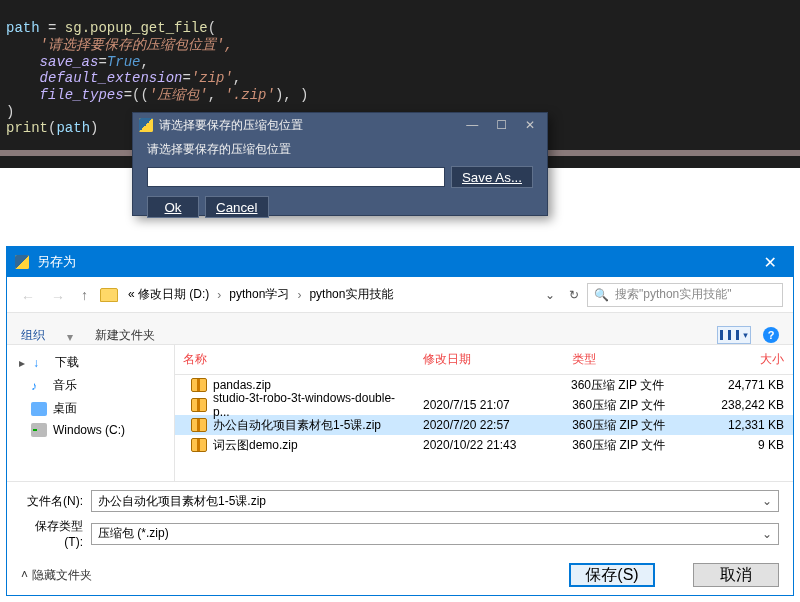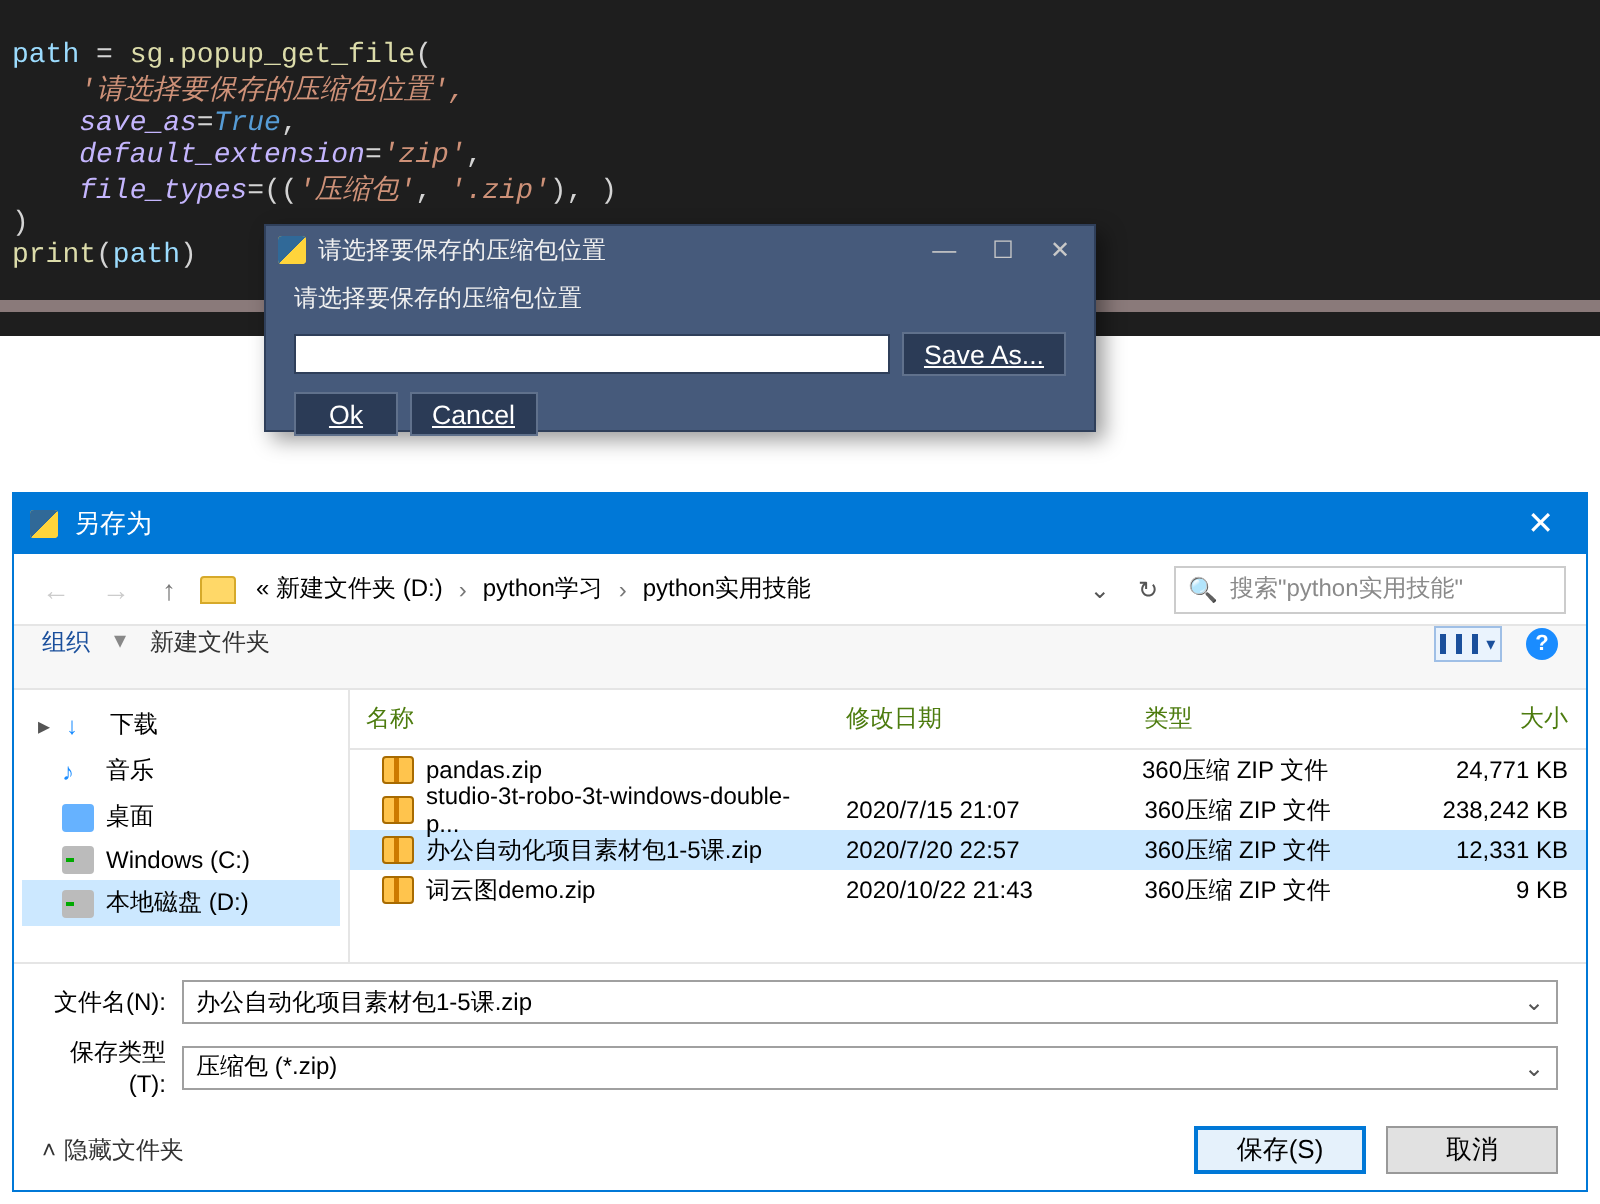--- a/index.html
+++ b/index.html
@@ -46,58 +46,58 @@
   .sw-nav { height:36px; display:flex; align-items:center; padding:0 10px; gap:8px; border-bottom:1px solid #e5e5e5;}
   .nav-arrow{color:#777; font-size:14px; padding:0 4px; cursor:pointer;}
   .nav-arrow.disabled{color:#ccc; cursor:default;}
   .folder-ico{width:18px;height:14px;background:#ffd868;border:1px solid #d6a92a;border-radius:2px 2px 0 0;}
   .crumb{ display:flex; align-items:center; gap:4px; flex:1;}
   .crumb span{padding:2px 2px;}
   .crumb .cr-sep{color:#777;}
   .crumb-drop{color:#555;padding:0 6px;cursor:pointer;}
   .refresh-ico{cursor:pointer;color:#555;}
   .searchbox{ width:196px; height:24px; border:1px solid #ccc; padding:2px 6px; color:#8a8a8a; display:flex; align-items:center;}
-  .sw-toolbar{height:32px;display:flex;align-items:flex-start;padding:0 14px;gap:8px;border-bottom:1px solid #e5e5e5;background:#f7f7f7;}
+  .sw-toolbar{height:32px;display:flex;align-items:flex-end;padding:0 14px;gap:18px;border-bottom:1px solid #e5e5e5;background:#f7f7f7;}
   .sw-toolbar .org{color:#1a4f9c;cursor:pointer;}
   .sw-toolbar .tb-sep{color:#888;margin:0 4px;}
   .sw-toolbar .newf{color:#333;cursor:pointer;}
   .sw-toolbar .right{margin-left:auto;display:flex;align-items:center;gap:12px;}
   .view-ico{width:34px;height:18px;border:1px solid #9fbfe6;display:flex;align-items:center;justify-content:space-around;background:#eaf3fd;cursor:pointer;}
   .view-ico div{width:3px;height:10px;background:#1a4f9c;}
   .help-ico{ width:16px;height:16px;border-radius:50%;background:#1a8cff;color:#fff;font-weight:bold;display:flex;align-items:center;justify-content:center;cursor:pointer;font-size:11px;}
   .sw-body{flex:1;display:flex;min-height:0;border-bottom:1px solid #e5e5e5;}
   .sw-tree{width:168px;border-right:1px solid #e5e5e5;padding:6px 4px;}
   .tree-item{display:flex;align-items:center;gap:6px;padding:3px 6px 3px 20px;cursor:pointer;}
   .tree-item.expand::before{content:"▸";position:relative;left:-12px;margin-right:-10px;color:#555;}
   .tree-item.selected{background:#cce8ff;}
   .ico{width:16px;height:14px;display:inline-block;flex-shrink:0;}
   .ico-dl{color:#1a8cff;}
   .ico-music{color:#1a8cff;}
   .ico-desk{background:#66b2ff;border-radius:2px;}
   .ico-drive{background:#bbb;border-radius:2px;position:relative;}
   .ico-drive::after{content:"";position:absolute;left:2px;top:6px;width:4px;height:2px;background:#0a0;}
   .sw-list{flex:1;overflow:hidden;}
-  .list-header{display:flex;border-bottom:1px solid #e5e5e5;color:#4d7c0f;}
+  .list-header{display:flex;border-bottom:1px solid #e5e5e5;color:#ef4444;}
   .col{padding:6px 8px;border-right:1px solid transparent;}
   .c-name{flex:1;min-width:240px;}
   .c-date{width:150px;}
   .c-type{width:136px;}
   .c-size{width:94px;text-align:right;}
   .list-row{display:flex;align-items:center;height:20px;cursor:pointer;}
   .list-row.selected{background:#cce8ff;}
   .zip-ico{width:16px;height:14px;margin:0 6px 0 8px;background:linear-gradient(90deg,#ffc44d 35%,#cc7a00 35% 55%,#ffc44d 55%);border:1px solid #a86b00;border-radius:2px;flex-shrink:0;}
   .list-row .c-name{display:flex;align-items:center;}
   .sw-bottom{padding:8px 14px 6px;display:grid;grid-template-columns:70px 1fr;row-gap:6px;align-items:center;}
   .lbl{text-align:right;padding-right:8px;}
   .combo{height:22px;border:1px solid #a0a0a0;padding:2px 6px;display:flex;align-items:center;justify-content:space-between;background:#fff;cursor:text;}
   .combo .dd{color:#555;cursor:pointer;}
   .sw-footer{height:40px;display:flex;align-items:center;padding:0 14px;gap:10px;}
   .hide{display:flex;align-items:center;gap:4px;cursor:pointer;color:#333;}
   .btnwin{margin-left:auto;}
-  .winbtn{width:86px;height:24px;border:1px solid #999;background:#e1e1e1;cursor:pointer;font-size:13px;}
+  .winbtn{width:86px;height:24px;border:1px solid #999;background:#e1e1e1;cursor:pointer;font-size:16px;margin-left:28px;}
   .winbtn.primary{border:2px solid #0078d7;background:#e5f1fb;}
 </style>
 </head>
 <body>
 
 <div class="code-pane">
 <span class="kw-path">path </span><span class="kw-op">= </span><span class="kw-call">sg.popup_get_file</span><span class="kw-op">(</span>
 <span class="kw-str">    '请选择要保存的压缩包位置',</span>
 <span>    </span><span class="kw-arg">save_as</span><span class="kw-op">=</span><span class="kw-true">True</span><span class="kw-op">,</span>
 <span>    </span><span class="kw-arg">default_extension</span><span class="kw-op">=</span><span class="kw-str">'zip'</span><span class="kw-op">,</span>
@@ -136,21 +136,21 @@
     <span>另存为</span>
     <span class="sw-close">✕</span>
   </div>
 
   <div class="sw-nav">
     <span class="nav-arrow disabled">←</span>
     <span class="nav-arrow disabled">→</span>
     <span class="nav-arrow">↑</span>
     <span class="folder-ico"></span>
     <div class="crumb">
-      <span>« 新建文件夹 (D:)</span>
+      <span>« 修改日期 (D:)</span>
       <span class="cr-sep">›</span>
       <span>python学习</span>
       <span class="cr-sep">›</span>
       <span>python实用技能</span>
     </div>
     <span class="crumb-drop">⌄</span>
     <span class="refresh-ico">↻</span>
     <div class="searchbox">
       <span style="margin-right:6px;">🔍</span>
       <span>搜索"python实用技能"</span>
@@ -183,24 +183,20 @@
           <span>音乐</span>
         </div>
       <div class="tree-item">
           <span class="ico ico-desk"></span>
           <span>桌面</span>
         </div>
       <div class="tree-item">
           <span class="ico ico-drive"></span>
           <span>Windows (C:)</span>
         </div>
-      <div class="tree-item selected">
-          <span class="ico ico-drive"></span>
-          <span>本地磁盘 (D:)</span>
-        </div>
     </div>
     <div class="sw-list">
       <div class="list-header">
         <div class="col c-name">名称</div>
         <div class="col c-date">修改日期</div>
         <div class="col c-type">类型</div>
         <div class="col c-size">大小</div>
       </div>
       <div id="rows">
           <div class="list-row">

